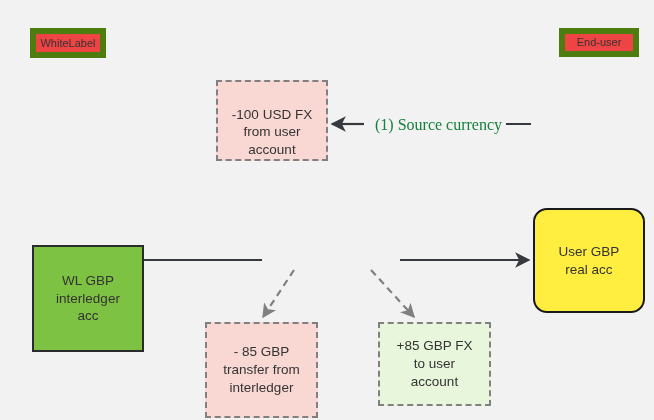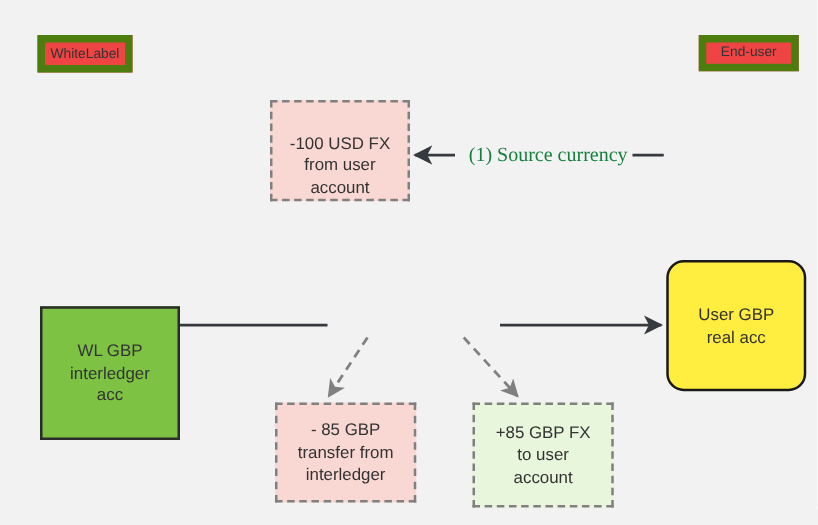--- a/index.html
+++ b/index.html
@@ -144,21 +144,21 @@
     <span class="node-text">WL GBP
 interledger
 acc</span>
   </div>
 
   <div class="node yellow-node" style="left:533px; top:208px; width:112px; height:105px;">
     <span class="node-text">User GBP
 real acc</span>
   </div>
 
-  <div class="node dashed-node dashed-pink" style="left:220px; top:322px; width:113px; height:80px;">
+  <div class="node dashed-node dashed-pink" style="left:205px; top:322px; width:113px; height:96px;">
     <span class="node-text">- 85 GBP
 transfer from
 interledger</span>
   </div>
 
   <div class="node dashed-node dashed-green" style="left:362px; top:322px; width:113px; height:84px;">
     <span class="node-text">+85 GBP FX
 to user
 account</span>
   </div>

